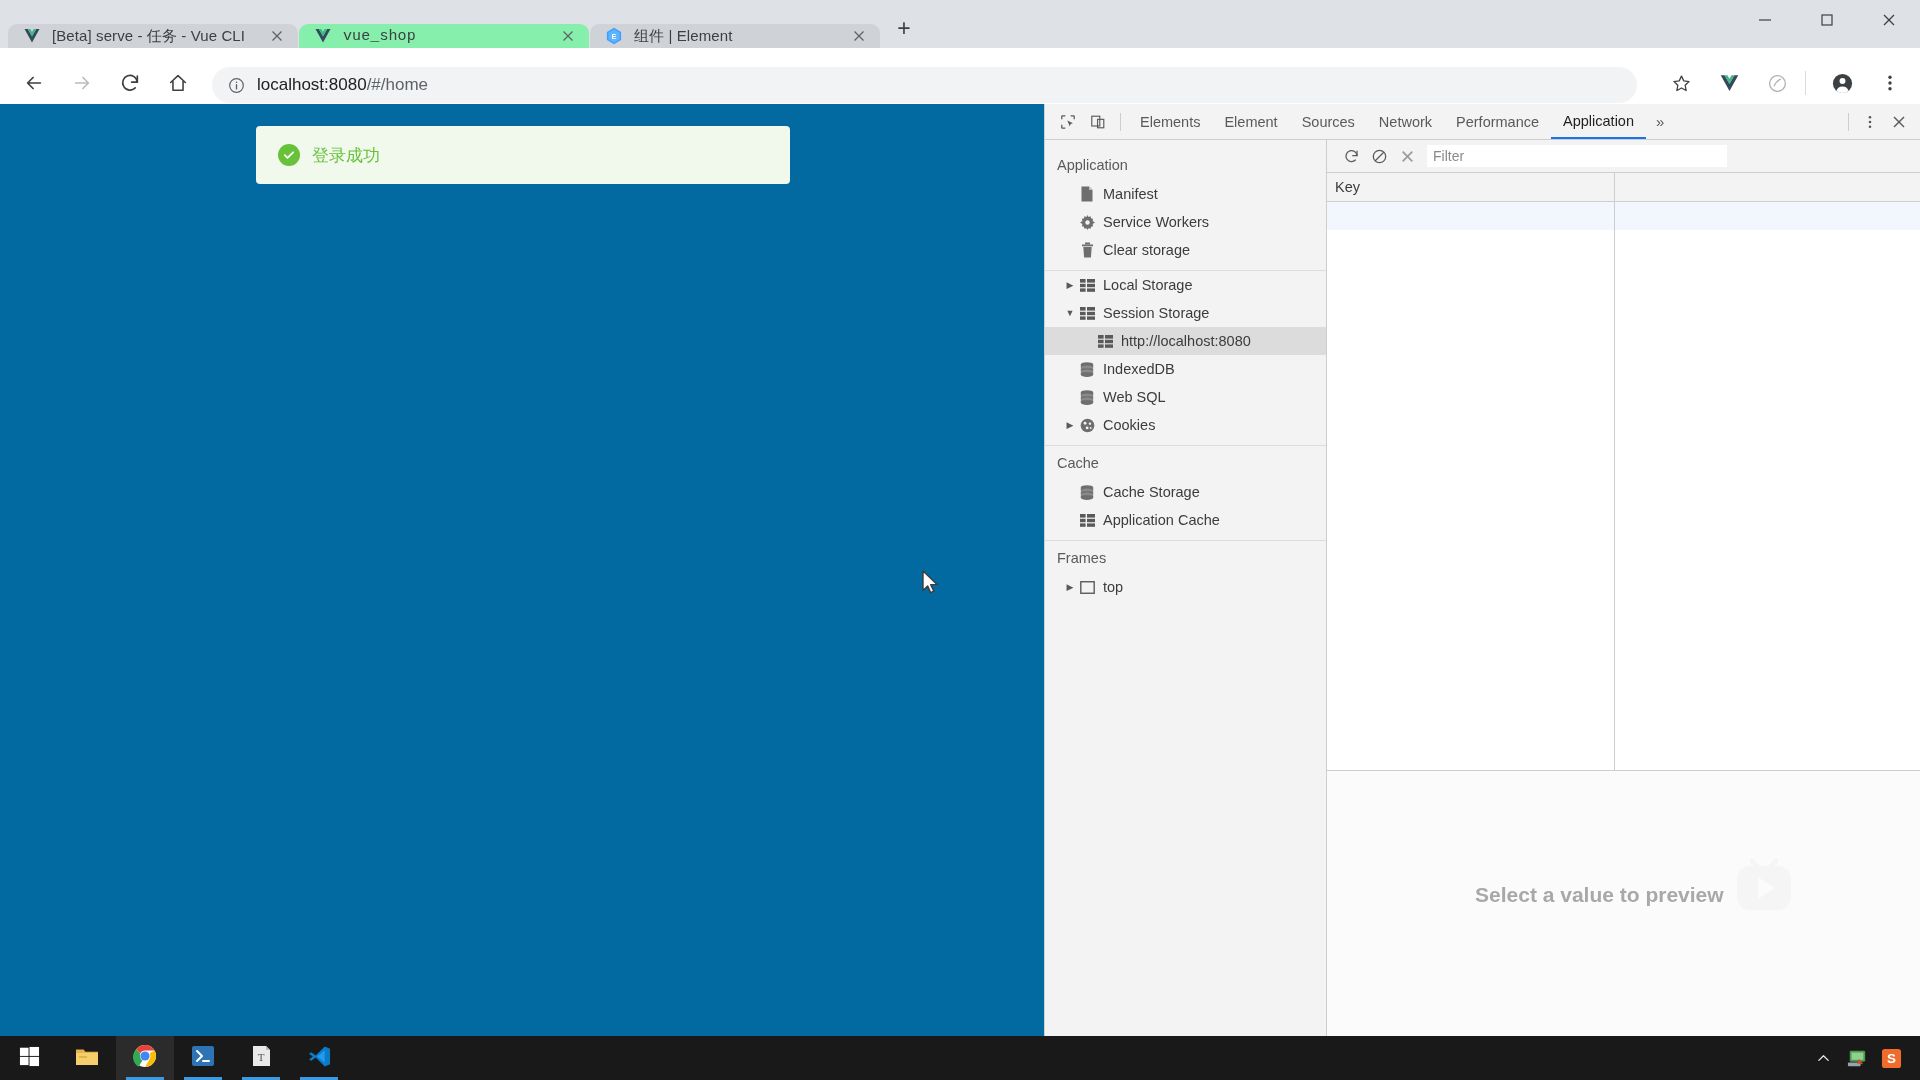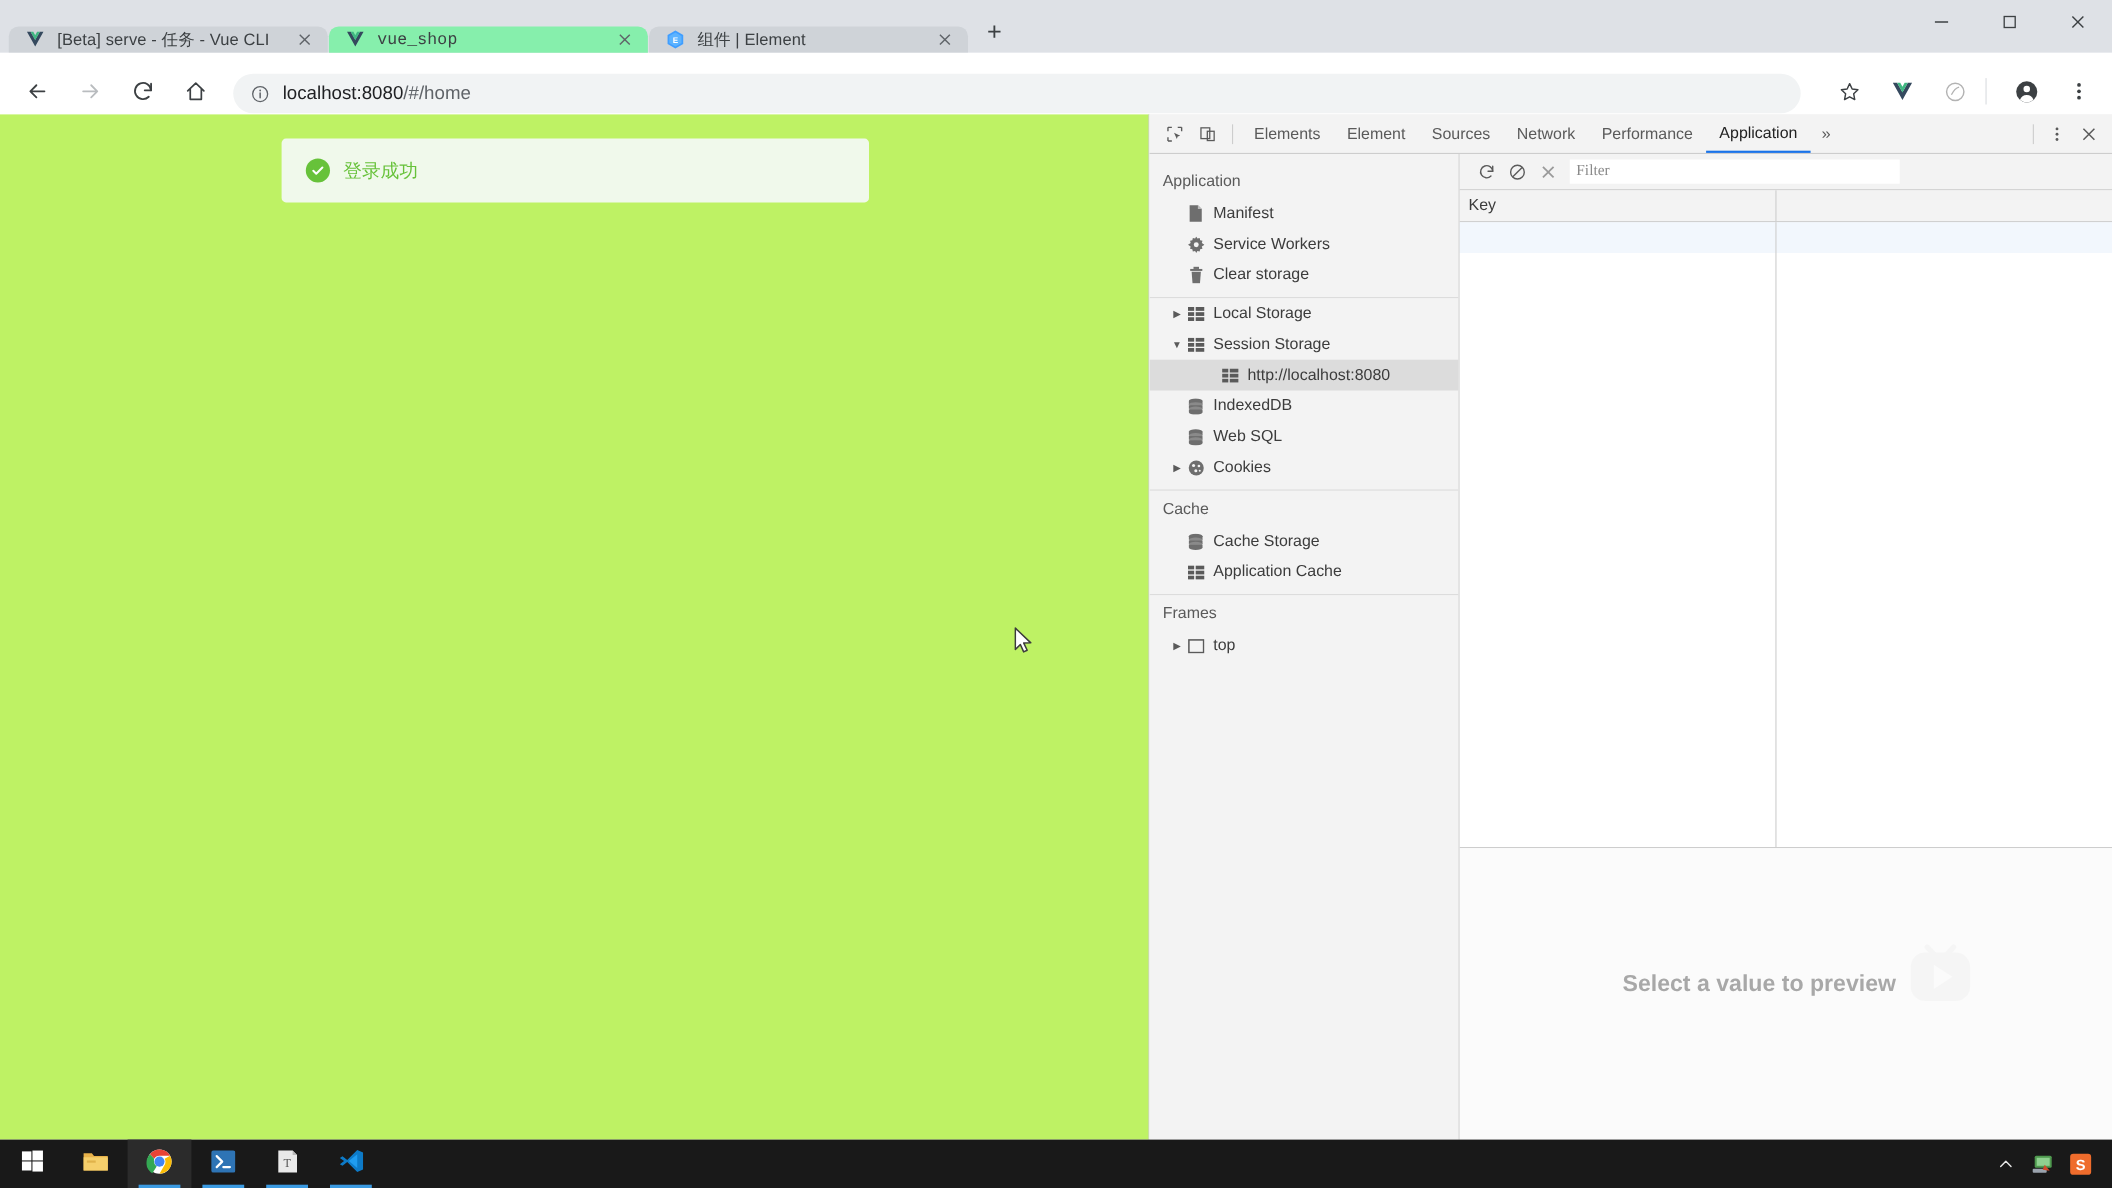--- a/index.html
+++ b/index.html
@@ -71,21 +71,21 @@
   }
   .omnibox .info-circle { margin-right: 12px; color: #5f6368; flex: 0 0 auto; display:flex; }
   .url-host { color: #202124; }
   .url-path { color: #5f6368; }
   .tb-right { display: flex; align-items: center; padding-right: 10px; }
   .tb-sep { width: 1px; height: 24px; background: #dadce0; margin: 0 8px; }
 
   
   .page {
     position: absolute; left: 0; top: 104px; width: 1045px; height: 932px;
-    background: #bef264; overflow: hidden;
+    background: #0369a1; overflow: hidden;
   }
   .alert-success {
     position: absolute; left: 256px; top: 22px; width: 534px; height: 58px;
     background: #f0f9eb; border-radius: 4px;
     display: flex; align-items: center; padding-left: 22px;
   }
   .alert-icon {
     width: 22px; height: 22px; border-radius: 50%; background: #67c23a;
     display: flex; align-items: center; justify-content: center;
     flex: 0 0 22px; margin-right: 12px;
@@ -139,21 +139,21 @@
   }
   .dt-group-title {
     font-size: 14.5px; color: #5a5a5a; padding: 9px 0 7px 12px;
   }
   .dt-sep-line { height: 1px; background: #dcdcdc; margin: 6px 0 0 0; }
   .tree-item {
     height: 28px; display: flex; align-items: center;
     padding-left: 18px; font-size: 14.5px; color: #3c3c3c;
   }
   .tree-item.indent1 { padding-left: 18px; }
-  .tree-item.indent2 { padding-left: 49px; }
+  .tree-item.indent2 { padding-left: 36px; }
   .tree-item.selected { background: #dcdcdc; }
   .tw {
     width: 14px; flex: 0 0 14px; display: flex; align-items: center;
     justify-content: center; color: #5a5a5a; font-size: 9px;
   }
   .tw.spacer { visibility: hidden; }
   .ti-icon {
     width: 20px; flex: 0 0 20px; display: flex; align-items: center;
     justify-content: center; margin-right: 6px;
   }
@@ -165,21 +165,21 @@
     height: 33px; flex: 0 0 33px; display: flex; align-items: center;
     background: #f3f3f3; border-bottom: 1px solid #cdcdcd; padding-left: 10px;
   }
   .st-btn {
     width: 28px; height: 26px; display: flex; align-items: center;
     justify-content: center; color: #5a5a5a;
   }
   .filter-input {
     margin-left: 6px; width: 300px; height: 22px; background: #fff;
     border: none; outline: none; font-size: 14px; color: #3b82f6;
-    padding: 0 6px; font-family: Liberation Serif, serif;
+    padding: 0 6px; font-family: Liberation Sans, sans-serif;
   }
   .filter-input::placeholder { color: #8a8a8a; }
   .table-head {
     height: 29px; flex: 0 0 29px; display: flex; background: #f3f3f3;
     border-bottom: 1px solid #cdcdcd; font-size: 14.5px; color: #3c3c3c;
   }
   .th-key { width: 288px; flex: 0 0 288px; display: flex; align-items: center;
             padding-left: 8px; border-right: 1px solid #cdcdcd; }
   .th-val { flex: 1 1 auto; display: flex; align-items: center; padding-left: 8px; }
   .table-body { background: #fff; flex: 0 0 auto; }

